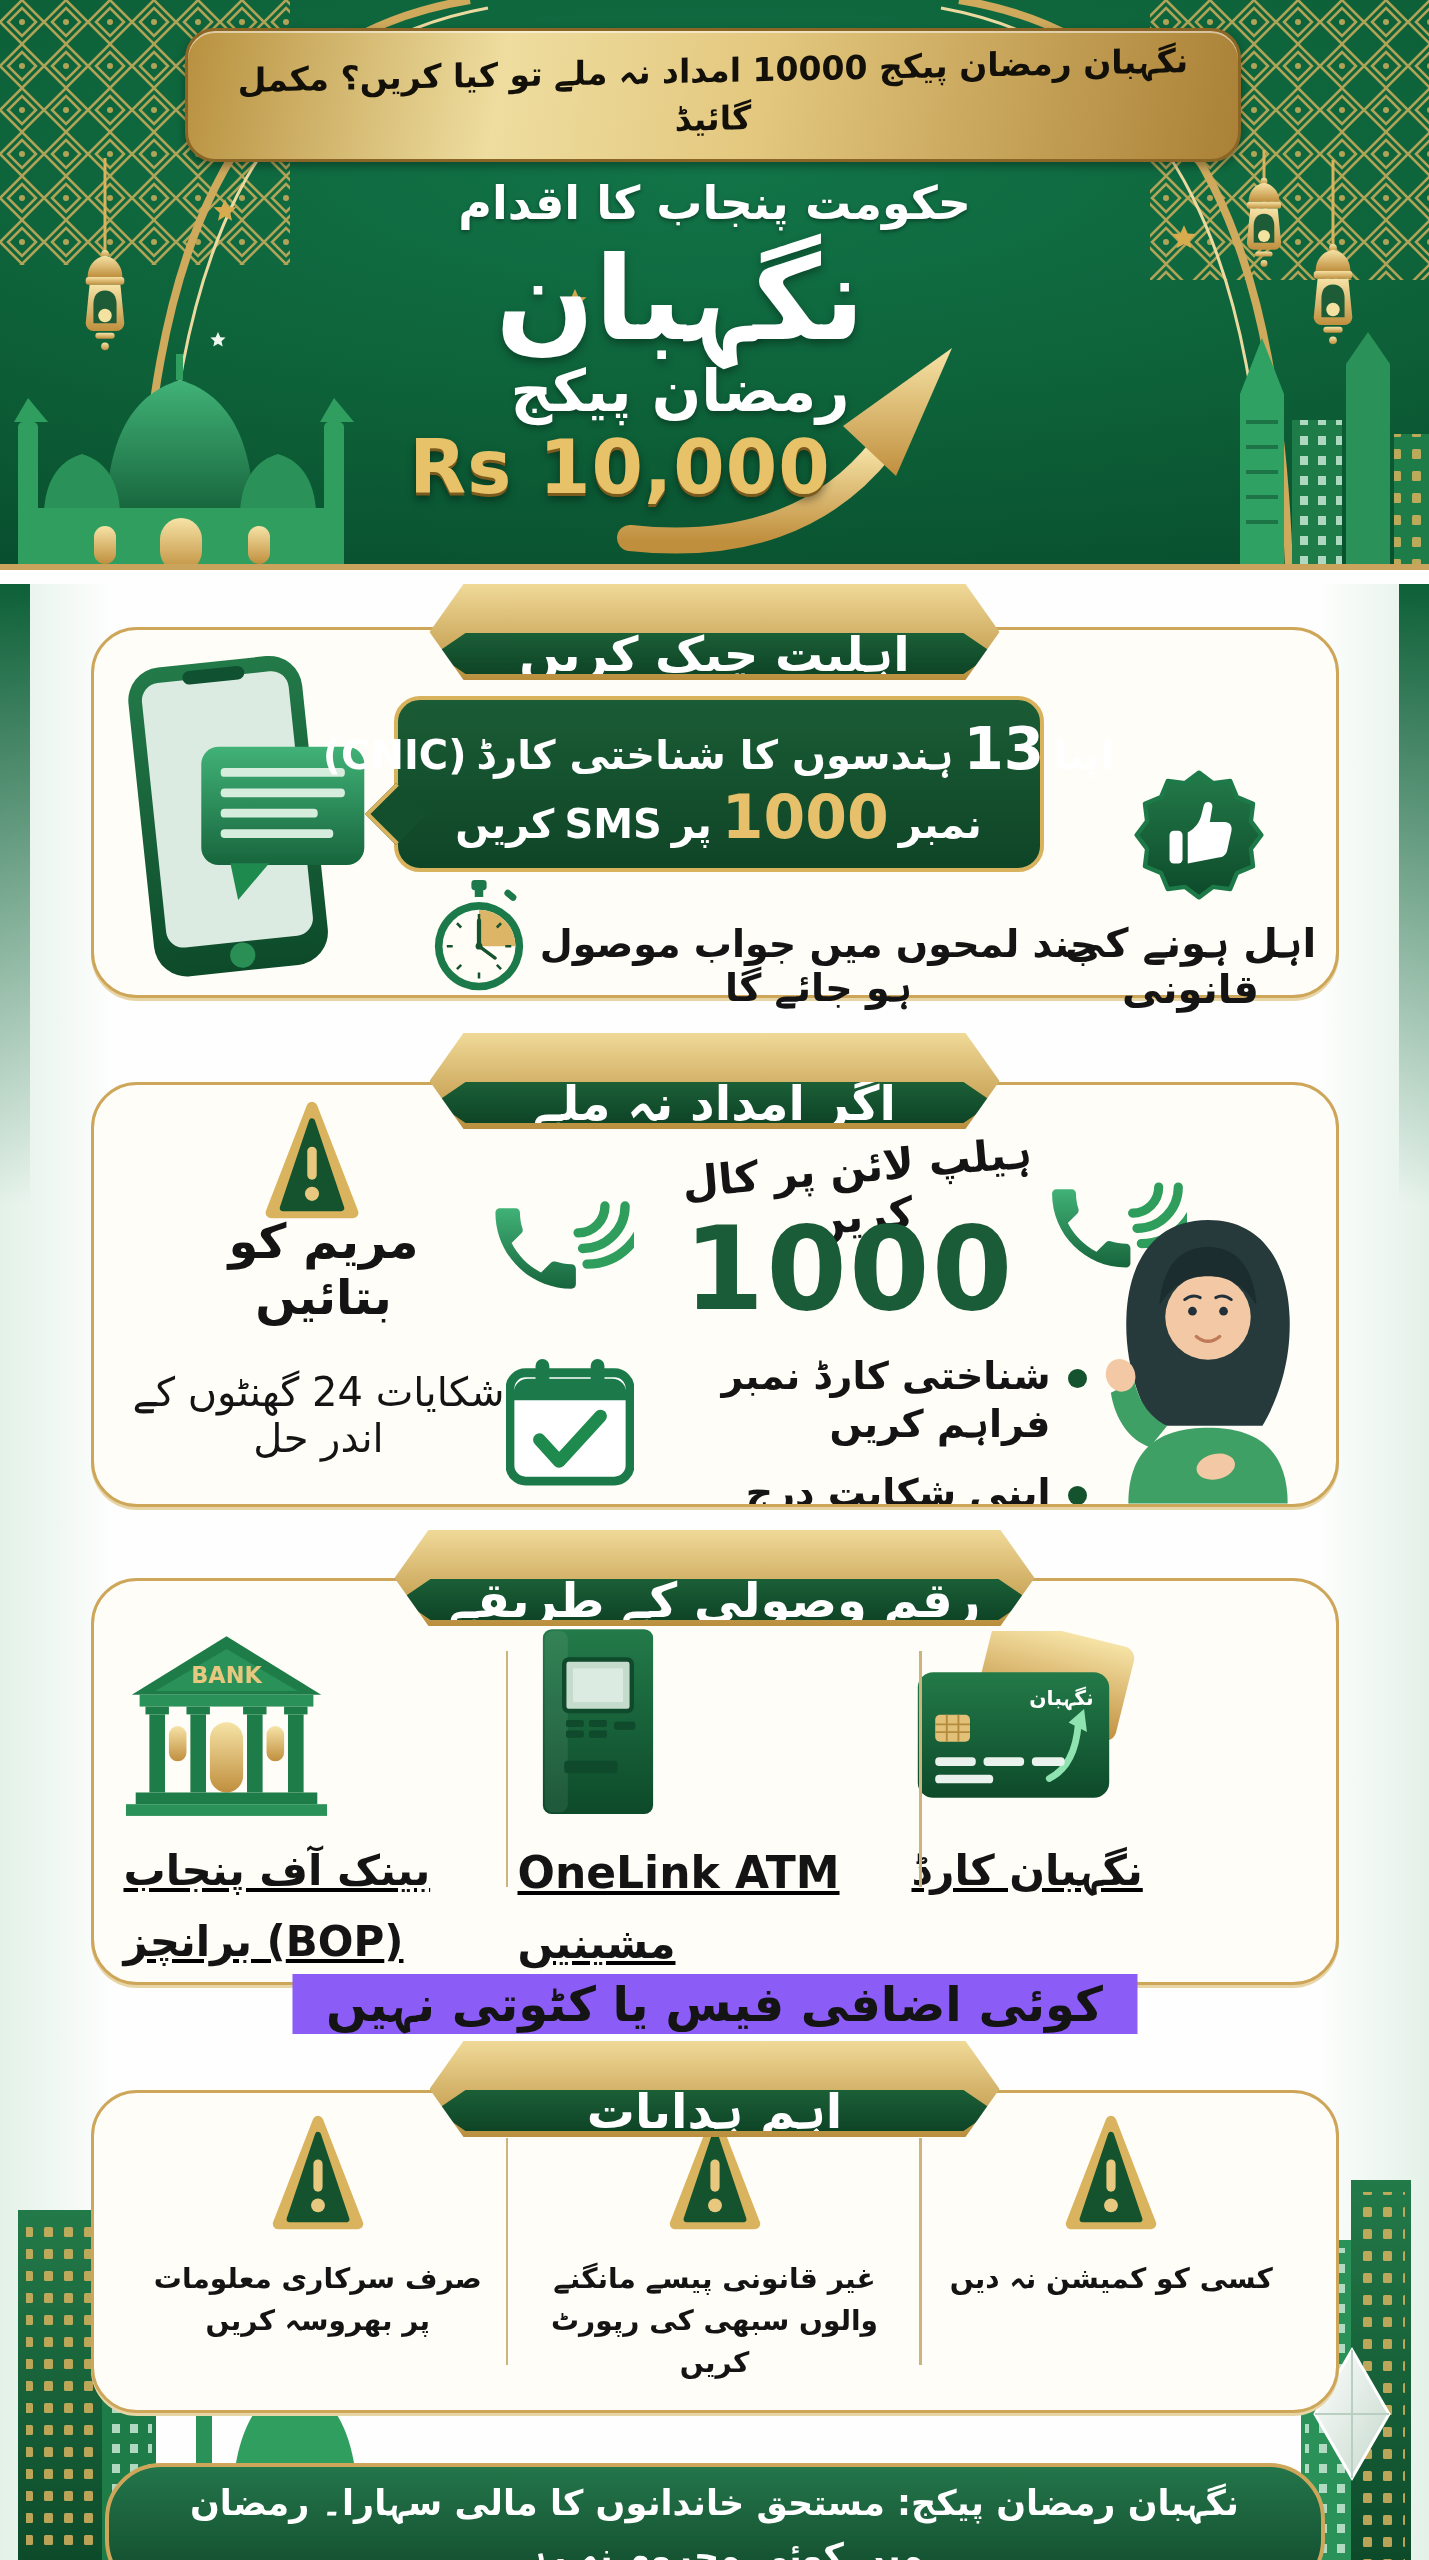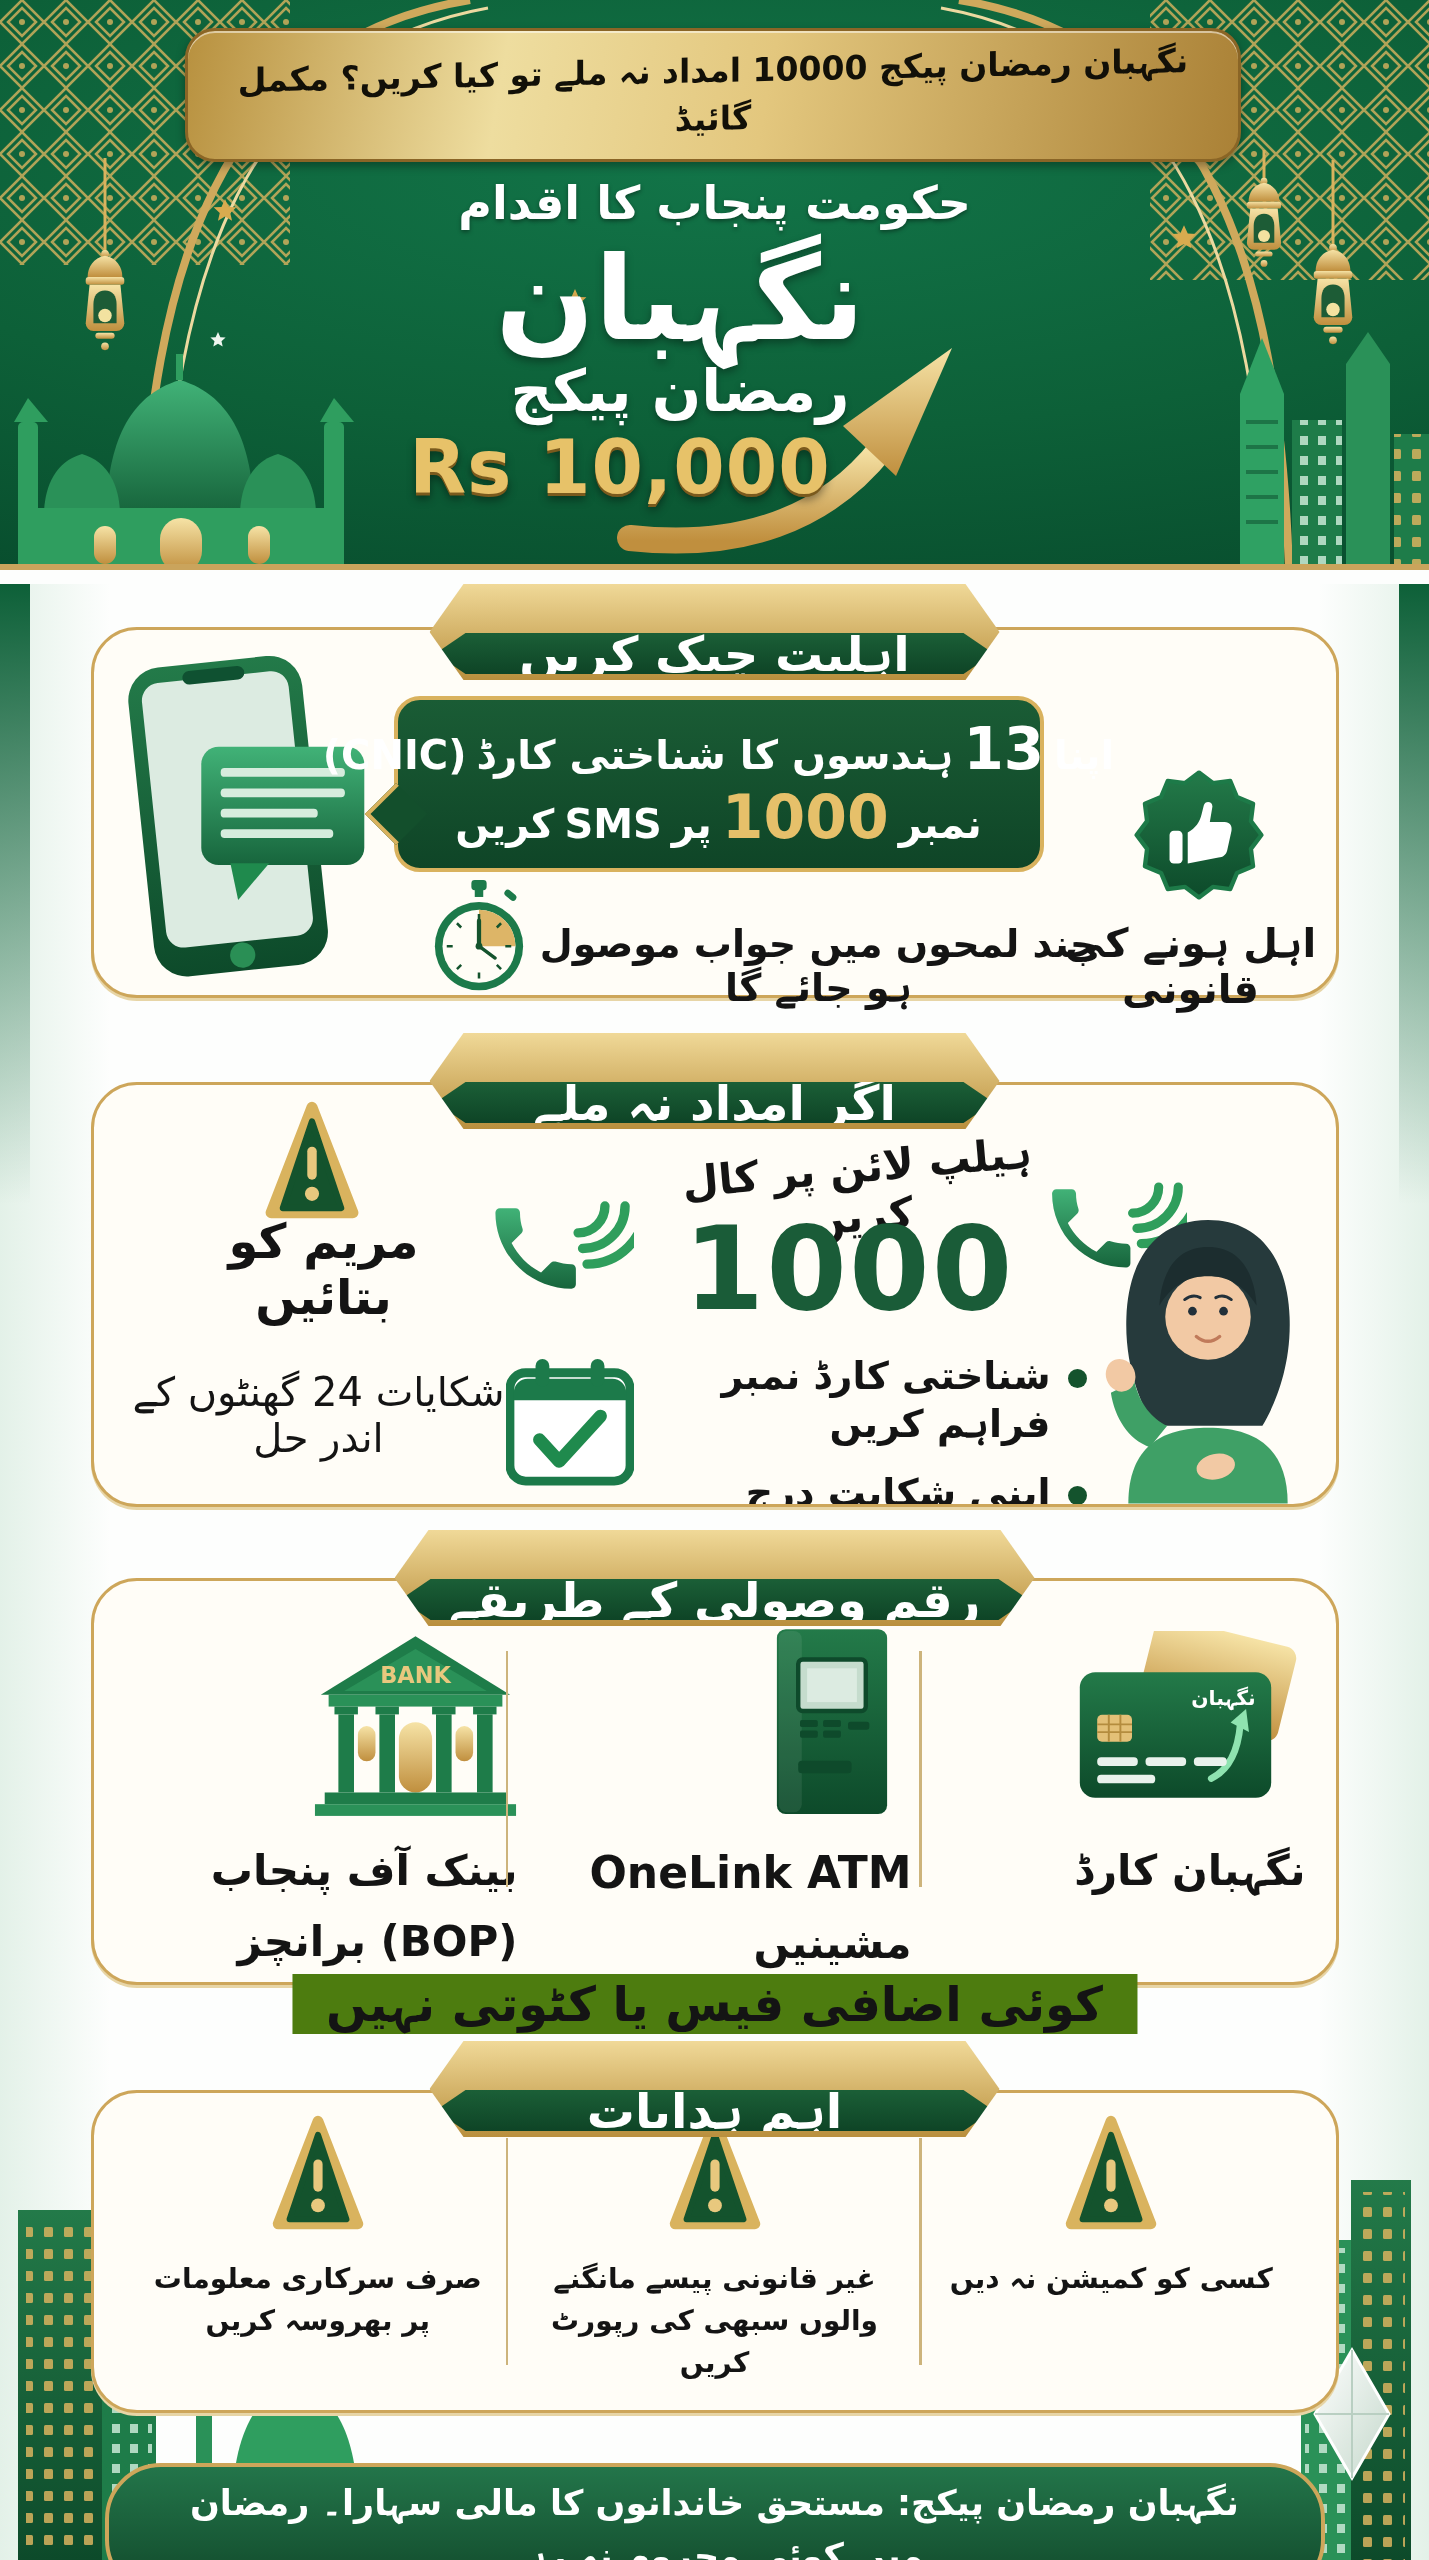--- a/index.html
+++ b/index.html
@@ -75,29 +75,29 @@
   .maryam{left:70px;top:128px;width:320px;font-size:48px;font-weight:700;color:#141414;text-align:center;}
   .res24{left:10px;top:284px;width:430px;font-size:40px;font-weight:400;color:#141414;text-align:center;}
   .call-head{left:560px;top:58px;width:410px;font-size:42px;font-weight:700;color:#141414;text-align:center;transform:rotate(-5deg);}
   .big1000{left:590px;top:126px;width:330px;font-size:116px;font-weight:700;color:#1a5c38;text-align:center;line-height:1;letter-spacing:2px;}
   .bullets{left:545px;top:268px;width:450px;}
   .bullet{position:relative;direction:rtl;unicode-bidi:isolate;text-align:right;font-size:38px;font-weight:700;color:#141414;padding-right:38px;margin-bottom:22px;line-height:1.25;}
   .bullet::before{content:"";position:absolute;right:2px;top:16px;width:19px;height:19px;border-radius:50%;background:#14532d;}
 
   
   .methods{display:flex;height:100%;padding:30px 30px 0;}
-  .method{flex:1;display:flex;flex-direction:column;align-items:flex-end;}
+  .method{flex:1;display:flex;flex-direction:column;align-items:flex-start;text-decoration:underline;}
   .micon{height:218px;display:flex;align-items:flex-end;justify-content:center;}
   .mlabel{margin-top:14px;font-size:42px;font-weight:700;color:#141414;text-align:center;line-height:1.35;}
   .divline{position:absolute;width:2.5px;background:#cdb47c;}
   .p3 .divline{top:70px;bottom:95px;}
   .p4 .divline{top:45px;bottom:45px;}
   .dv1{left:33.2%;}.dv2{left:66.5%;}
   .no-fee{position:absolute;left:50%;bottom:-52px;transform:translateX(-50%);font-size:48px;font-weight:700;color:#141414;
-    background:#4d7c0f;padding:2px 34px;white-space:nowrap;z-index:3;}
+    background:#8b5cf6;padding:2px 34px;white-space:nowrap;z-index:3;}
 
   
   .insts{display:flex;height:100%;padding:22px 26px;}
   .inst{flex:1;display:flex;flex-direction:column;align-items:center;}
   .itext{margin-top:28px;font-size:28px;font-weight:700;color:#141414;text-align:center;line-height:1.5;max-width:350px;}
 
   
   .footer{position:relative;z-index:5;width:1220px;margin:50px auto 0;min-height:108px;
     background:linear-gradient(180deg,#23754a,#11482a);border:4px solid #cda65a;border-radius:56px;
     display:flex;align-items:center;justify-content:center;padding:10px 70px;}

